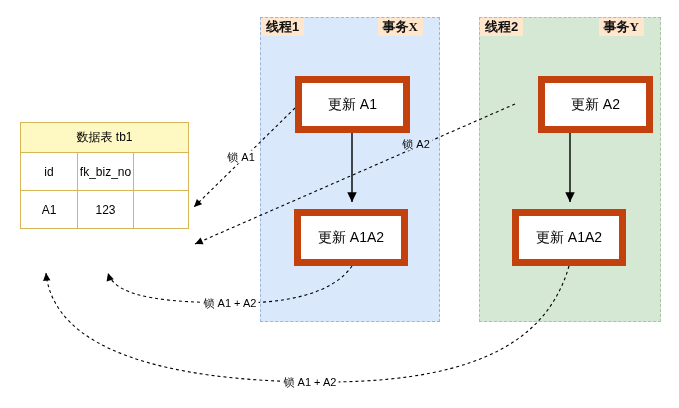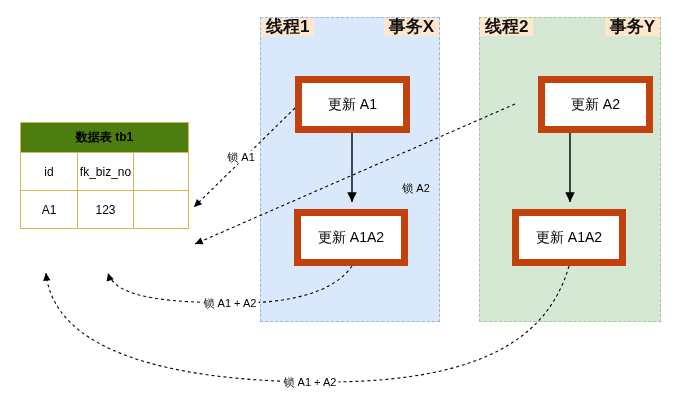--- a/index.html
+++ b/index.html
@@ -5,25 +5,25 @@
   html,body { margin:0; padding:0; background:#ffffff; }
   .canvas {
     position:relative; width:679px; height:408px; background:#ffffff;
     font-family:"Liberation Sans", sans-serif; overflow:hidden;
   }
   
   .container { position:absolute; border:1px dashed; z-index:1; box-sizing:border-box; }
   .container.blue  { left:260px; top:17px; width:180px; height:305px; background:#dae8fc; border-color:#9ab5d9; }
   .container.green { left:479px; top:17px; width:182px; height:305px; background:#d5e8d4; border-color:#a8c2a3; }
   .corner-label {
-    position:absolute; top:0; font-weight:bold; font-size:17px; line-height:16px;
+    position:absolute; top:0; font-weight:bold; font-size:13px; line-height:16px;
     background:#ffe6cc; padding:1px 5px; color:#111; white-space:nowrap;text-align:right;
   }
   .corner-label.tl { left:0; }
-  .corner-label.tr { right:0; }
+  .corner-label.tr { right:16px;font-family:Liberation Serif, serif; }
 
   
   svg.edges { position:absolute; left:0; top:0; z-index:2; }
   .solid { stroke:#000; stroke-width:1.4; fill:none; }
   .dash  { stroke:#000; stroke-width:1.1; fill:none; stroke-dasharray:3 3; }
 
   
   .node {
     position:absolute; background:#ffffff; border:7px solid #c2410c; z-index:3;
     display:flex; align-items:center; justify-content:center;
@@ -36,30 +36,30 @@
 
   
   .db-table {
     position:absolute; left:20px; top:122px; z-index:3;
     border-collapse:collapse; table-layout:fixed;
   }
   .db-table th, .db-table td {
     border:1px solid #d6b656; font-size:12px; text-align:center;
     color:#000; background:#fff; padding:0; overflow:hidden;
   }
-  .db-table th { background:#4d7c0f; font-weight:bold; height:29px; }
+  .db-table th { background:#fef9c3; font-weight:normal; height:29px; }
   .db-table td { height:37px; font-weight:normal;margin-left:48px; }
 
   
   .edge-label {
     position:absolute; z-index:4; font-size:11px; color:#000;
     transform:translate(-50%,-50%); padding:0 2px; white-space:nowrap; line-height:13px;
   }
   .edge-label.on-white { background:#ffffff; }
-  .edge-label.on-blue  { background:#dae8fc;margin-top:44px; }
+  .edge-label.on-blue  { background:#dae8fc; }
 </style>
 </head>
 <body>
 
 <div class="canvas">
 
   <div class="container blue">
     <span class="corner-label tl">线程1</span>
     <span class="corner-label tr">事务X</span>
   </div>

